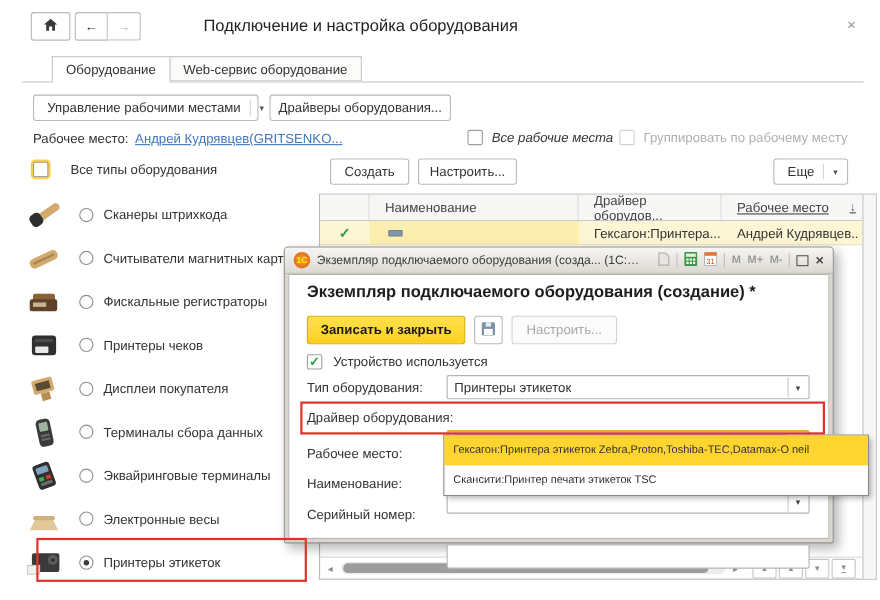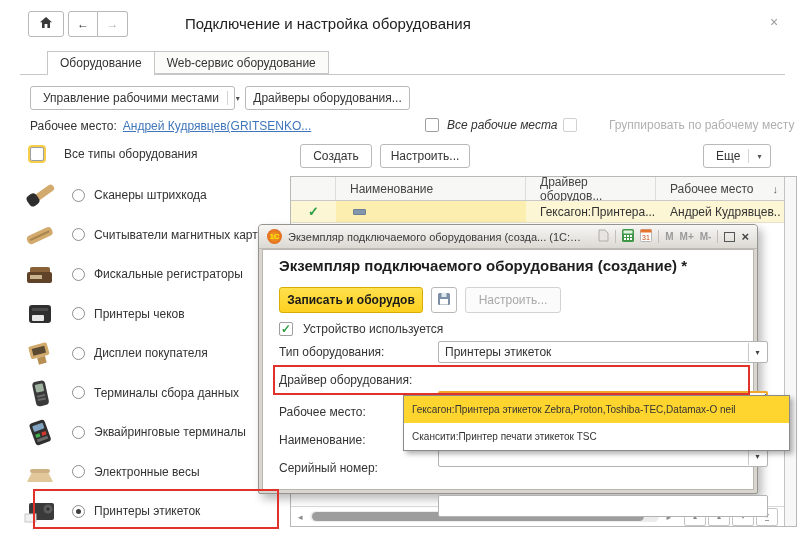--- a/index.html
+++ b/index.html
@@ -89,21 +89,21 @@
   .input .combo-caret{position:absolute;right:1px;top:1px;bottom:1px;width:17px;background:#fff;
          border-left:1px solid #c9c9c9;display:flex;align-items:center;justify-content:center;
          font-size:8px;color:#444;}
   .input.focus-orange{border:2px solid #efa72e;padding-left:5px;}
   .sel-blue{background:#3a6fd8;color:#fff;padding:1px 2px;}
   .popup{position:absolute;background:#fff;border:1px solid #8a8a8a;z-index:20;
          box-shadow:3px 3px 5px rgba(0,0,0,.3);}
   .popup-item{height:27px;line-height:27px;padding:0 8px;font-size:10px;white-space:nowrap;overflow:hidden;}
   .popup-item.hl{background:#fed42f;}
   .link{color:#3f76bb;text-decoration:underline;}
-  .lbl-gray{color:#b0b0b0;margin-left:24px;}
+  .lbl-gray{color:#b0b0b0;}
 </style>
 </head>
 <body>
 
 <div class="app">
 
   <div class="abs hbtn" style="left:28px;top:11px;width:36px;">
     <span>
       <svg width="14" height="13" viewBox="0 0 14 13">
           <path d="M7 1 L13 6.2 H11 V12 H8.4 V8 H5.6 V12 H3 V6.2 H1 Z" fill="#3a3a3a"></path>
@@ -294,21 +294,21 @@
   <div class="abs tbl" style="left:290px;top:176px;width:507px;height:351px;">
     <div class="tbl-main">
       <div class="thead">
         <div class="th" style="width:45px;padding:0;"></div>
         <div class="th" style="width:190px;">
           <span>Наименование</span>
         </div>
         <div class="th" style="width:130px;">
           <span>Драйвер оборудов...</span>
         </div>
-        <div class="th" style="flex:1;border-right:none;justify-content:space-between;">
+        <div class="th" style="flex:1;border-right:none;justify-content:space-between;text-decoration:underline;">
           <span>Рабочее место</span>
           <span style="color:#666;font-size:11px;">↓</span>
         </div>
       </div>
       <div class="trow">
         <div class="td" style="width:45px;justify-content:center;">
           <span style="color:#2f9e44;font-weight:bold;font-size:13px;">✓</span>
         </div>
         <div class="td" style="width:190px;padding-left:17px;background:#fbeeae;">
           <span class="dash"></span>
@@ -337,21 +337,21 @@
             <span>▾</span>
           </span>
         <span class="navbtn">
             <span class="bar-b">▾</span>
           </span>
       </div>
     </div>
     <div class="vscroll"></div>
   </div>
 
-  <div class="abs dialog" style="left:258px;top:224px;width:500px;height:270px;padding-left:32px;">
+  <div class="abs dialog" style="left:258px;top:224px;width:500px;height:270px;">
 
     <div class="dlg-titlebar">
       <span class="logo1c">1С</span>
       <span class="dlg-title">Экземпляр подключаемого оборудования (созда... (1С:Предприятие)</span>
       <span class="tb-icons">
         <span>
           <svg width="11" height="13">
               <path d="M1 1 h6 l3 3 v8 h-9 z" fill="#e7e5e1" stroke="#b0ada7"></path>
             </svg>
         </span>
@@ -385,21 +385,21 @@
         <span class="tb-max"></span>
         <span class="tb-close">×</span>
       </span>
     </div>
 
     <div class="dlg-body"></div>
 
     <div class="abs dlg-heading" style="left:20px;top:32px;">Экземпляр подключаемого оборудования (создание) *</div>
 
     <div class="abs btn btn-yellow" style="left:20px;top:62px;width:144px;">
-      <span>Записать и оборудов</span>
+      <span>Записать и закрыть</span>
     </div>
     <div class="abs btn iconbtn" style="left:172px;top:62px;width:26px;height:26px;">
       <span>
         <svg width="14" height="14">
             <rect x="1" y="1" width="12" height="12" rx="1.5" fill="#7b8fa5"></rect>
             <rect x="4.5" y="1" width="5" height="4" fill="#dfe7ef"></rect>
             <rect x="3" y="7" width="8" height="5.5" fill="#fff"></rect>
           </svg>
       </span>
     </div>

